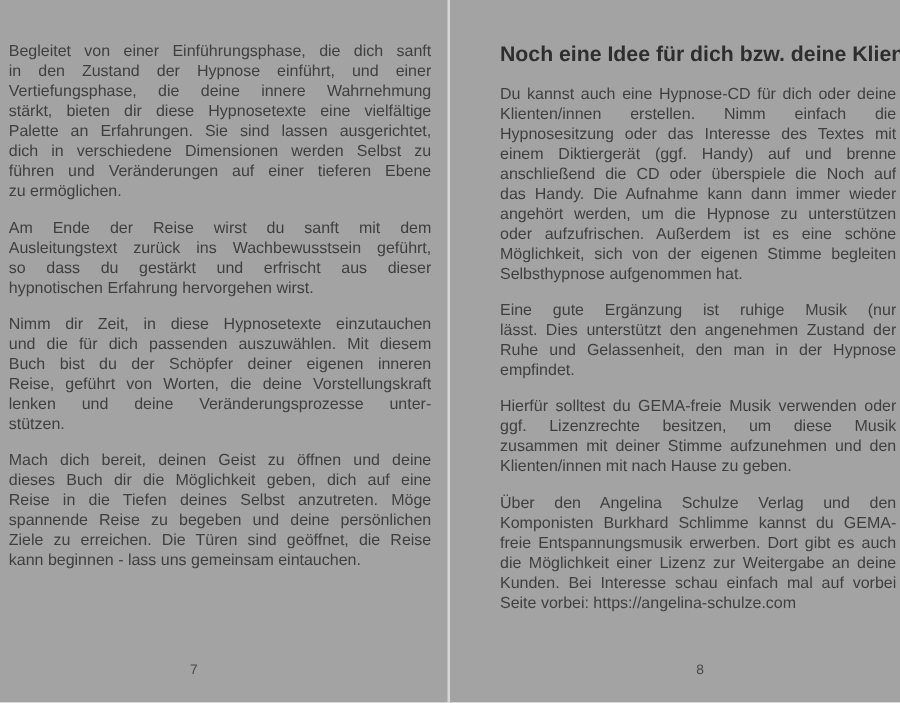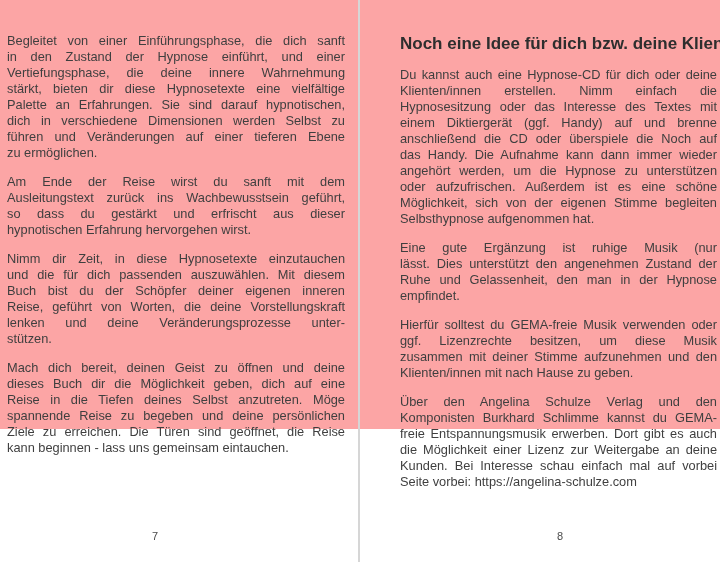--- a/index.html
+++ b/index.html
@@ -11,22 +11,22 @@
     overflow: hidden;
   }
   body {
     position: relative;
     font-family: "Liberation Sans", sans-serif;
     color: #3f3f3f;
   }
   .spread {
     position: relative;
     width: 720px;
-    height: 429px;
-    background: #fca5a5;
+    height: 562px;
+    background: #a3a3a3;
   }
   .page {
     position: absolute;
   }
   .page-left {
     left: 7px;
     top: 33px;
     width: 338px;
   }
   .page-right {
@@ -82,21 +82,21 @@
 
 <div class="spread">
 
   <div class="page page-left">
     <div id="left-paragraphs">
         <div class="paragraph">
           <div class="line">Begleitet von einer Einführungsphase, die dich sanft</div>
           <div class="line">in den Zustand der Hypnose einführt, und einer</div>
           <div class="line">Vertiefungsphase, die deine innere Wahrnehmung</div>
           <div class="line">stärkt, bieten dir diese Hypnosetexte eine vielfältige</div>
-          <div class="line">Palette an Erfahrungen. Sie sind darauf hypnotischen,</div>
+          <div class="line">Palette an Erfahrungen. Sie sind lassen ausgerichtet,</div>
           <div class="line">dich in verschiedene Dimensionen werden Selbst zu</div>
           <div class="line">führen und Veränderungen auf einer tieferen Ebene</div>
           <div class="line last">zu ermöglichen.</div>
         </div>
         <div class="paragraph">
           <div class="line">Am Ende der Reise wirst du sanft mit dem</div>
           <div class="line">Ausleitungstext zurück ins Wachbewusstsein geführt,</div>
           <div class="line">so dass du gestärkt und erfrischt aus dieser</div>
           <div class="line last">hypnotischen Erfahrung hervorgehen wirst.</div>
         </div>

